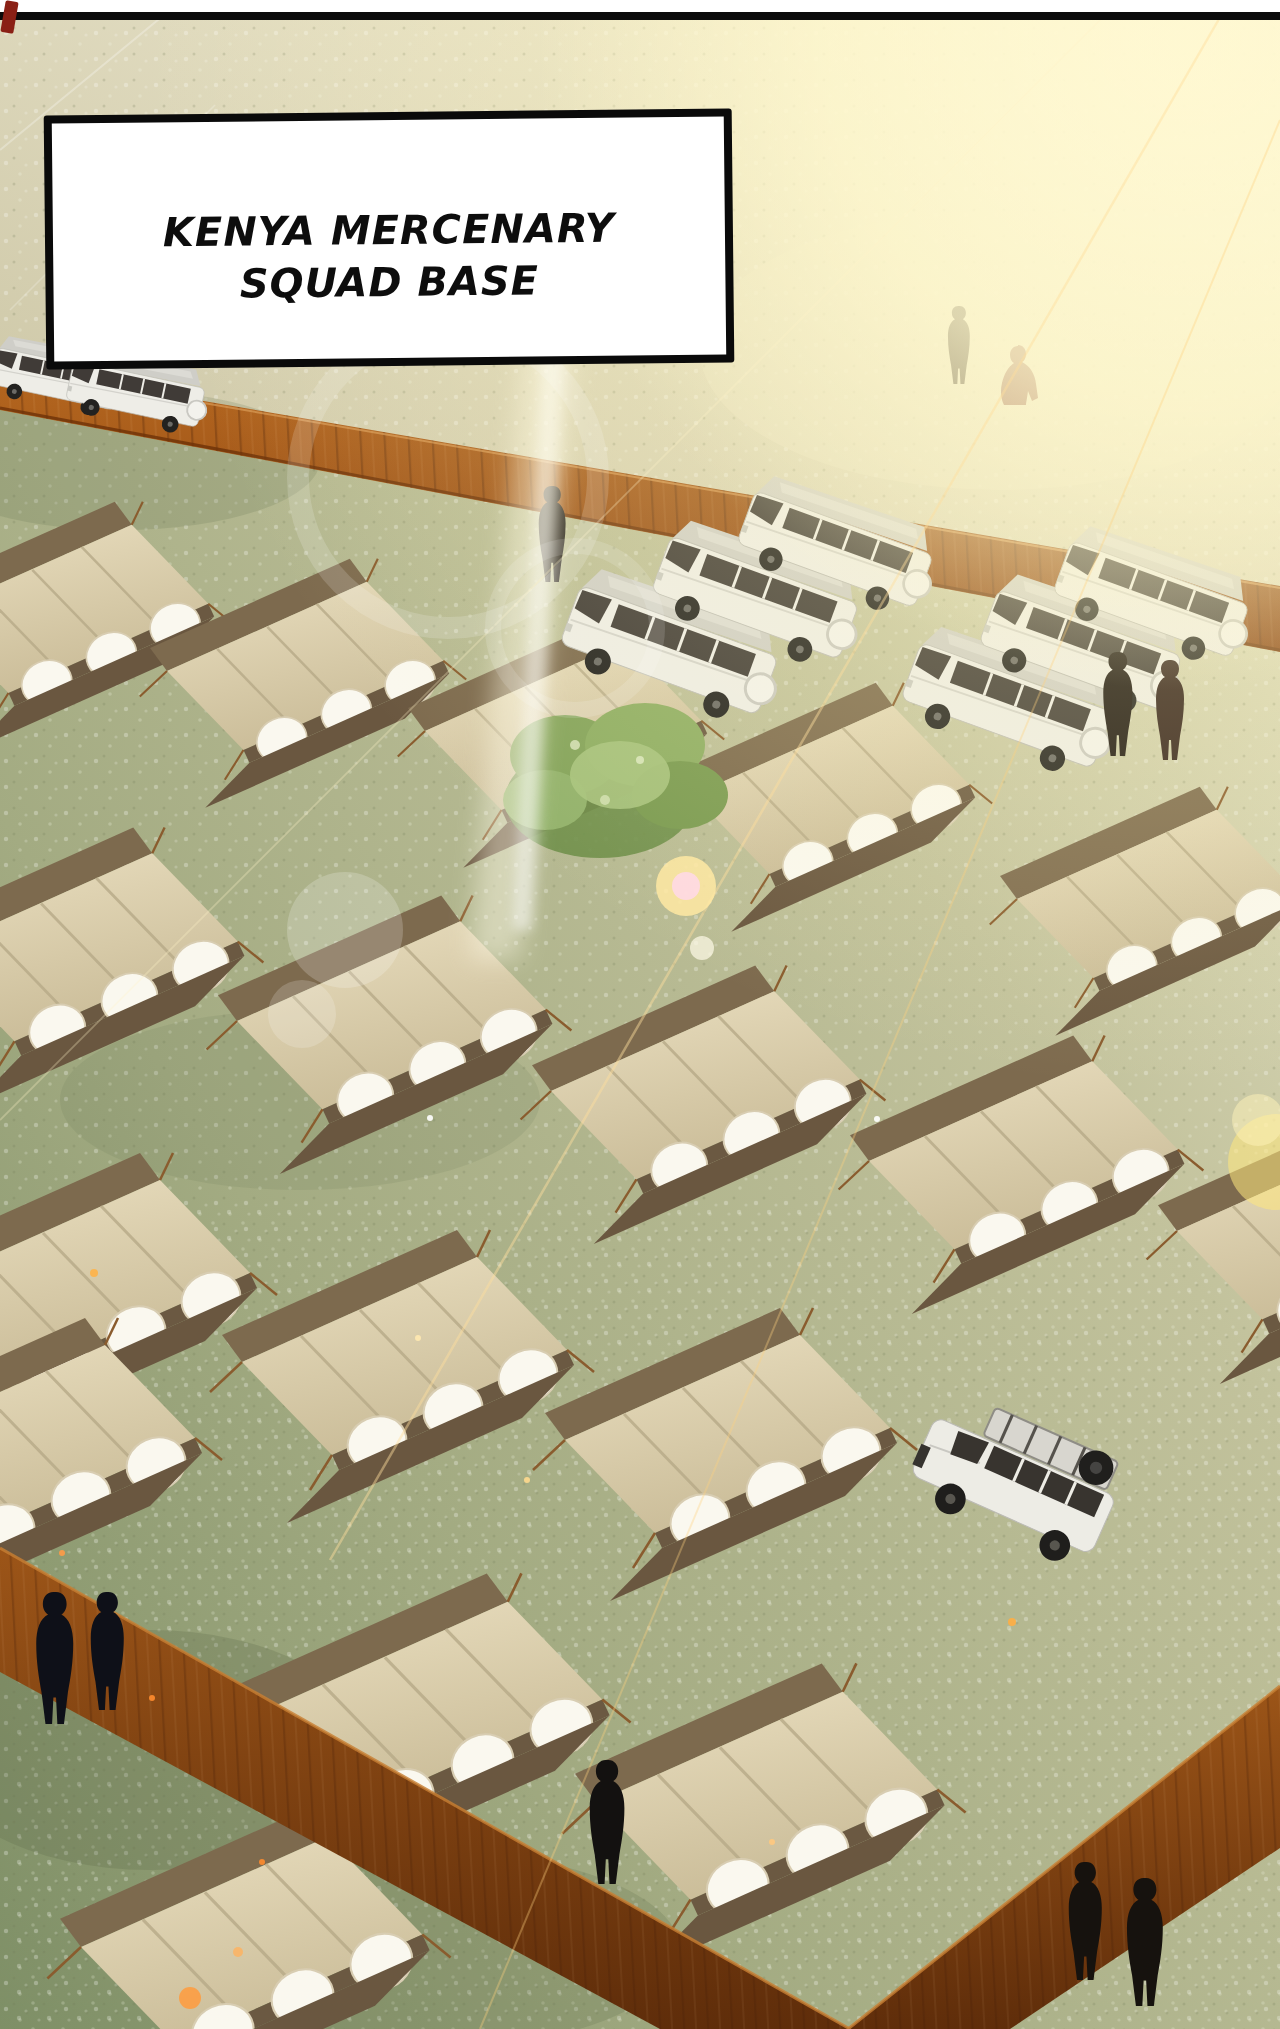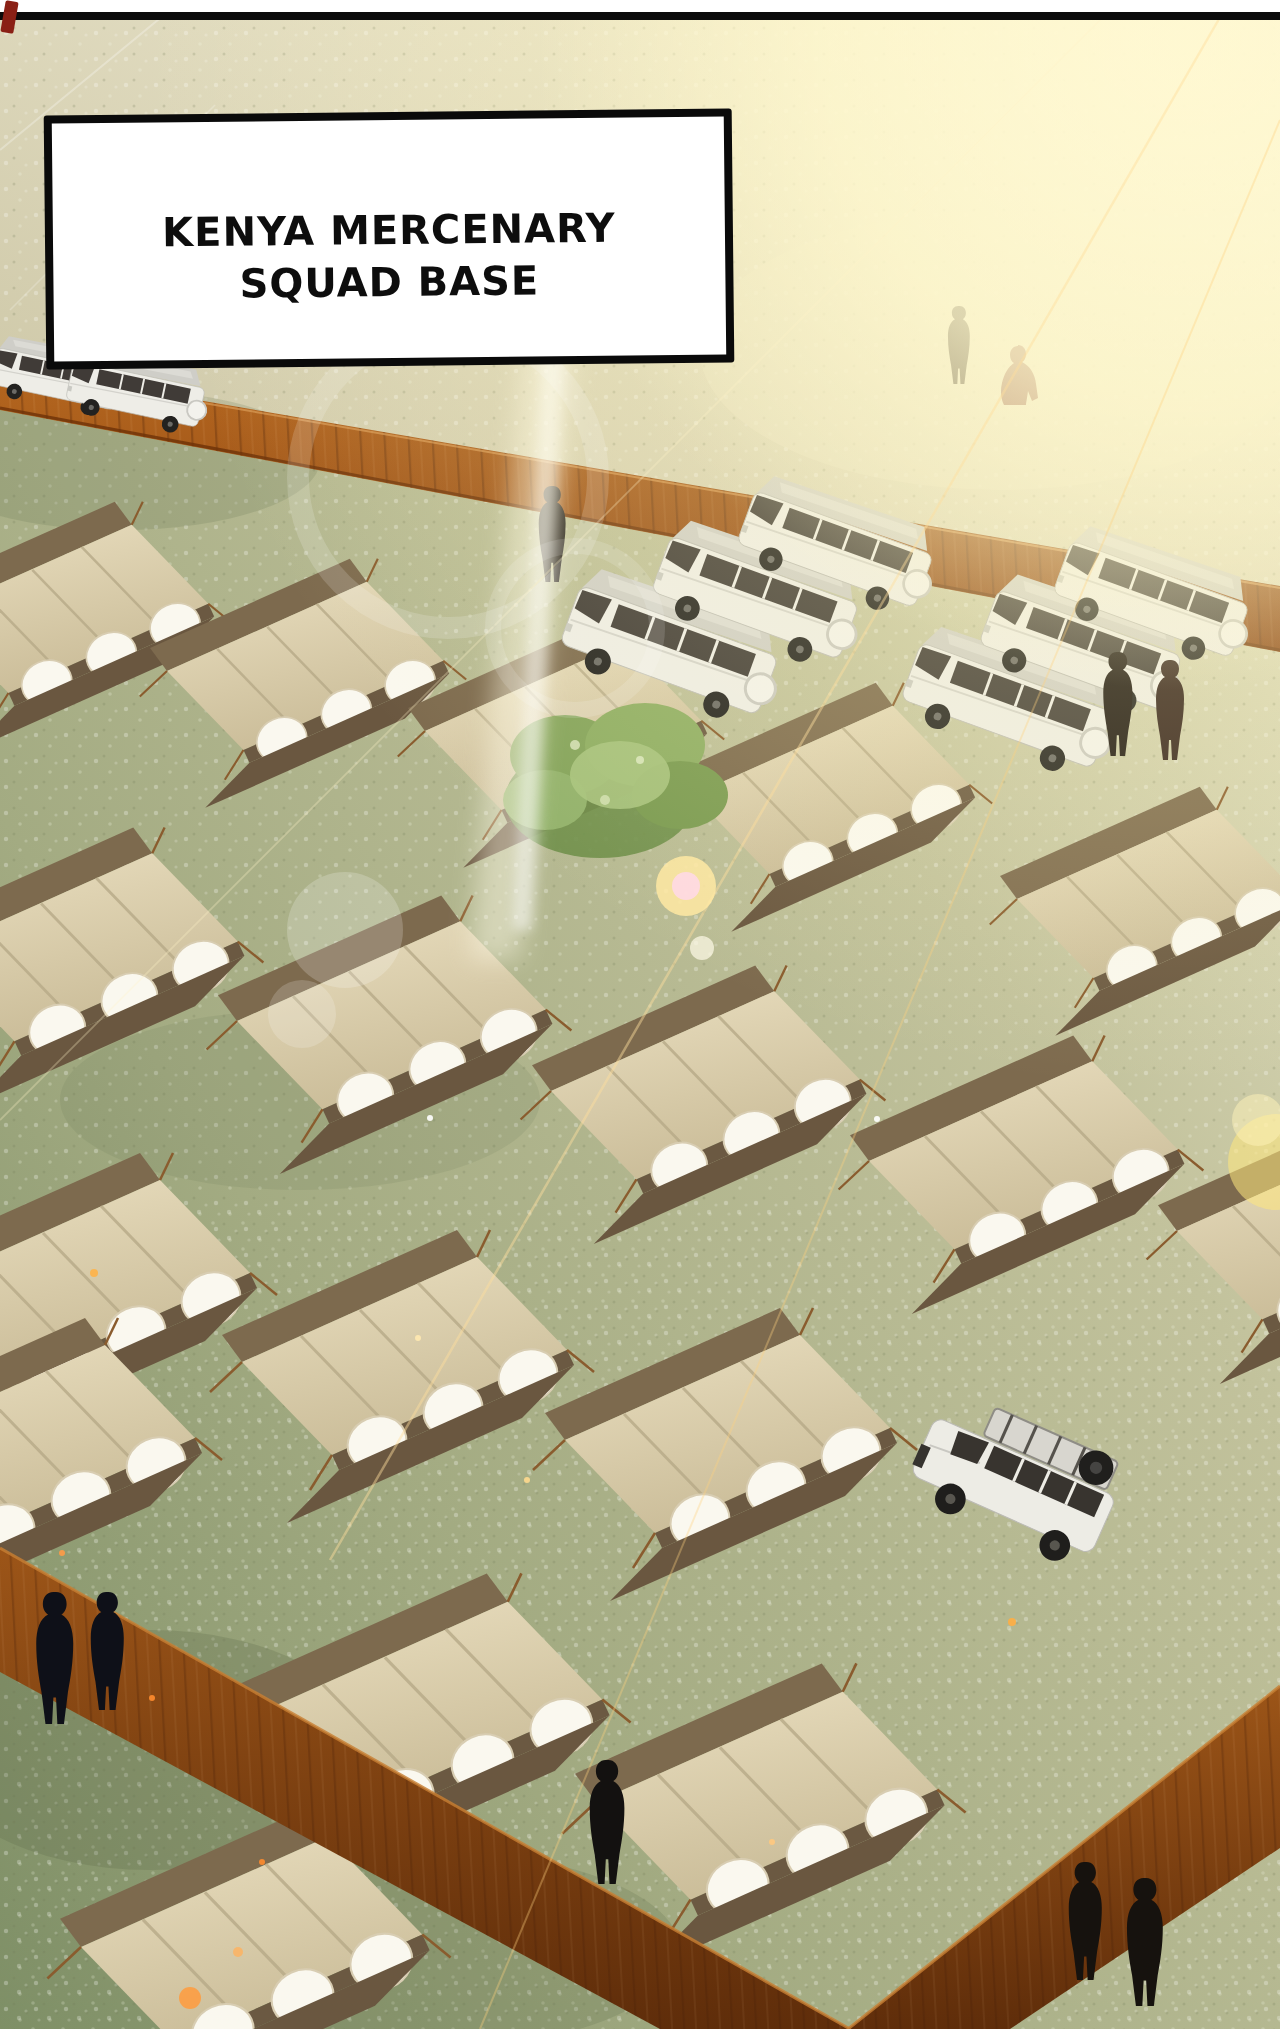--- a/index.html
+++ b/index.html
@@ -1,17 +1,17 @@
 <!DOCTYPE html>
 <html><head>
 <meta charset="utf-8">
 <style>
   html,body{margin:0;padding:0;background:#ffffff;}
   .stage{position:relative;width:1280px;height:2029px;overflow:hidden;background:#ffffff;
-         font-family:"Liberation Sans", sans-serif;}
+         font-family:"Liberation Sans", sans-serif;font-style:italic;}
   .scene-svg{position:absolute;left:0;top:0;width:1280px;height:2029px;display:block;}
   .top-white{position:absolute;left:0;top:0;width:1280px;height:12px;background:#ffffff;z-index:6;}
   .top-line{position:absolute;left:0;top:12px;width:1280px;height:8px;background:#0b0b0b;z-index:6;}
   .red-mark{position:absolute;left:3px;top:1px;width:13px;height:32px;background:#8a2015;
             transform:rotate(10deg);z-index:7;border-radius:2px;}
   .caption{position:absolute;left:45px;top:112px;width:688px;height:254px;box-sizing:border-box;
            background:#ffffff;border:8px solid #0a0a0a;border-radius:3px;z-index:5;
            transform:rotate(-0.6deg);display:flex;flex-direction:column;justify-content:center;
            align-items:center;padding-top:34px;}
   .cap-line{font-family:"DejaVu Sans", sans-serif;font-weight:700;font-size:40px;line-height:1.3;

